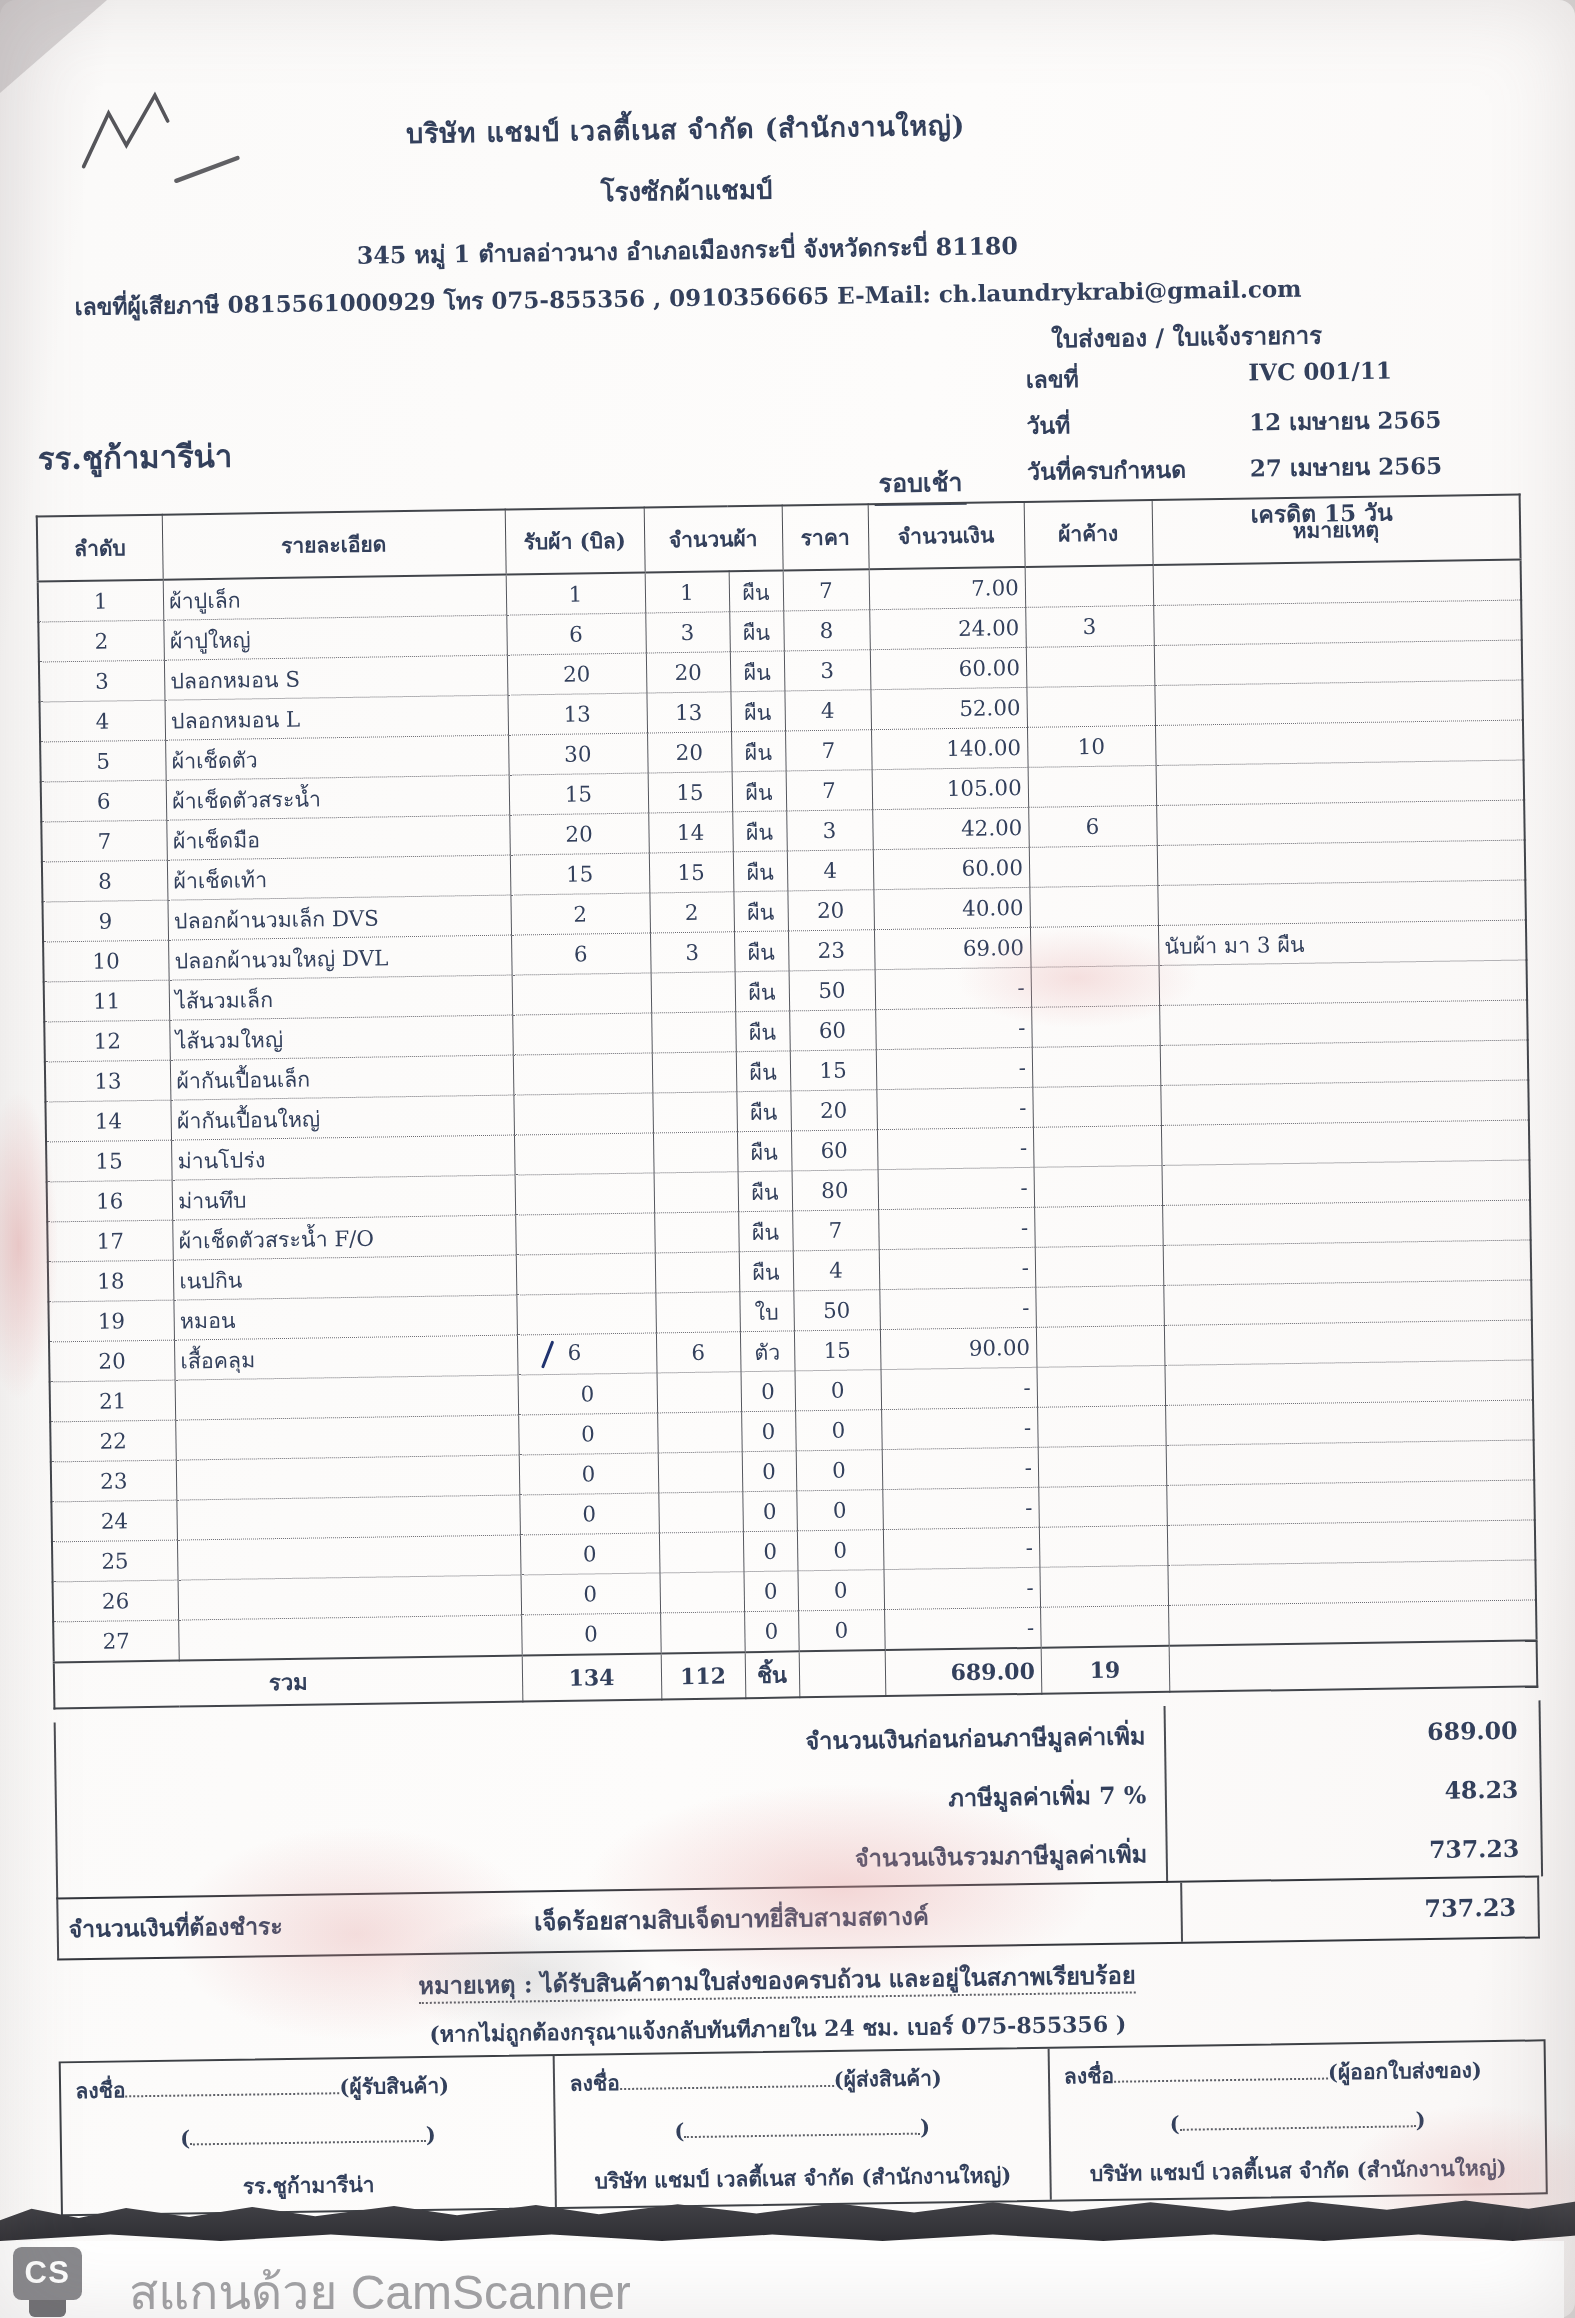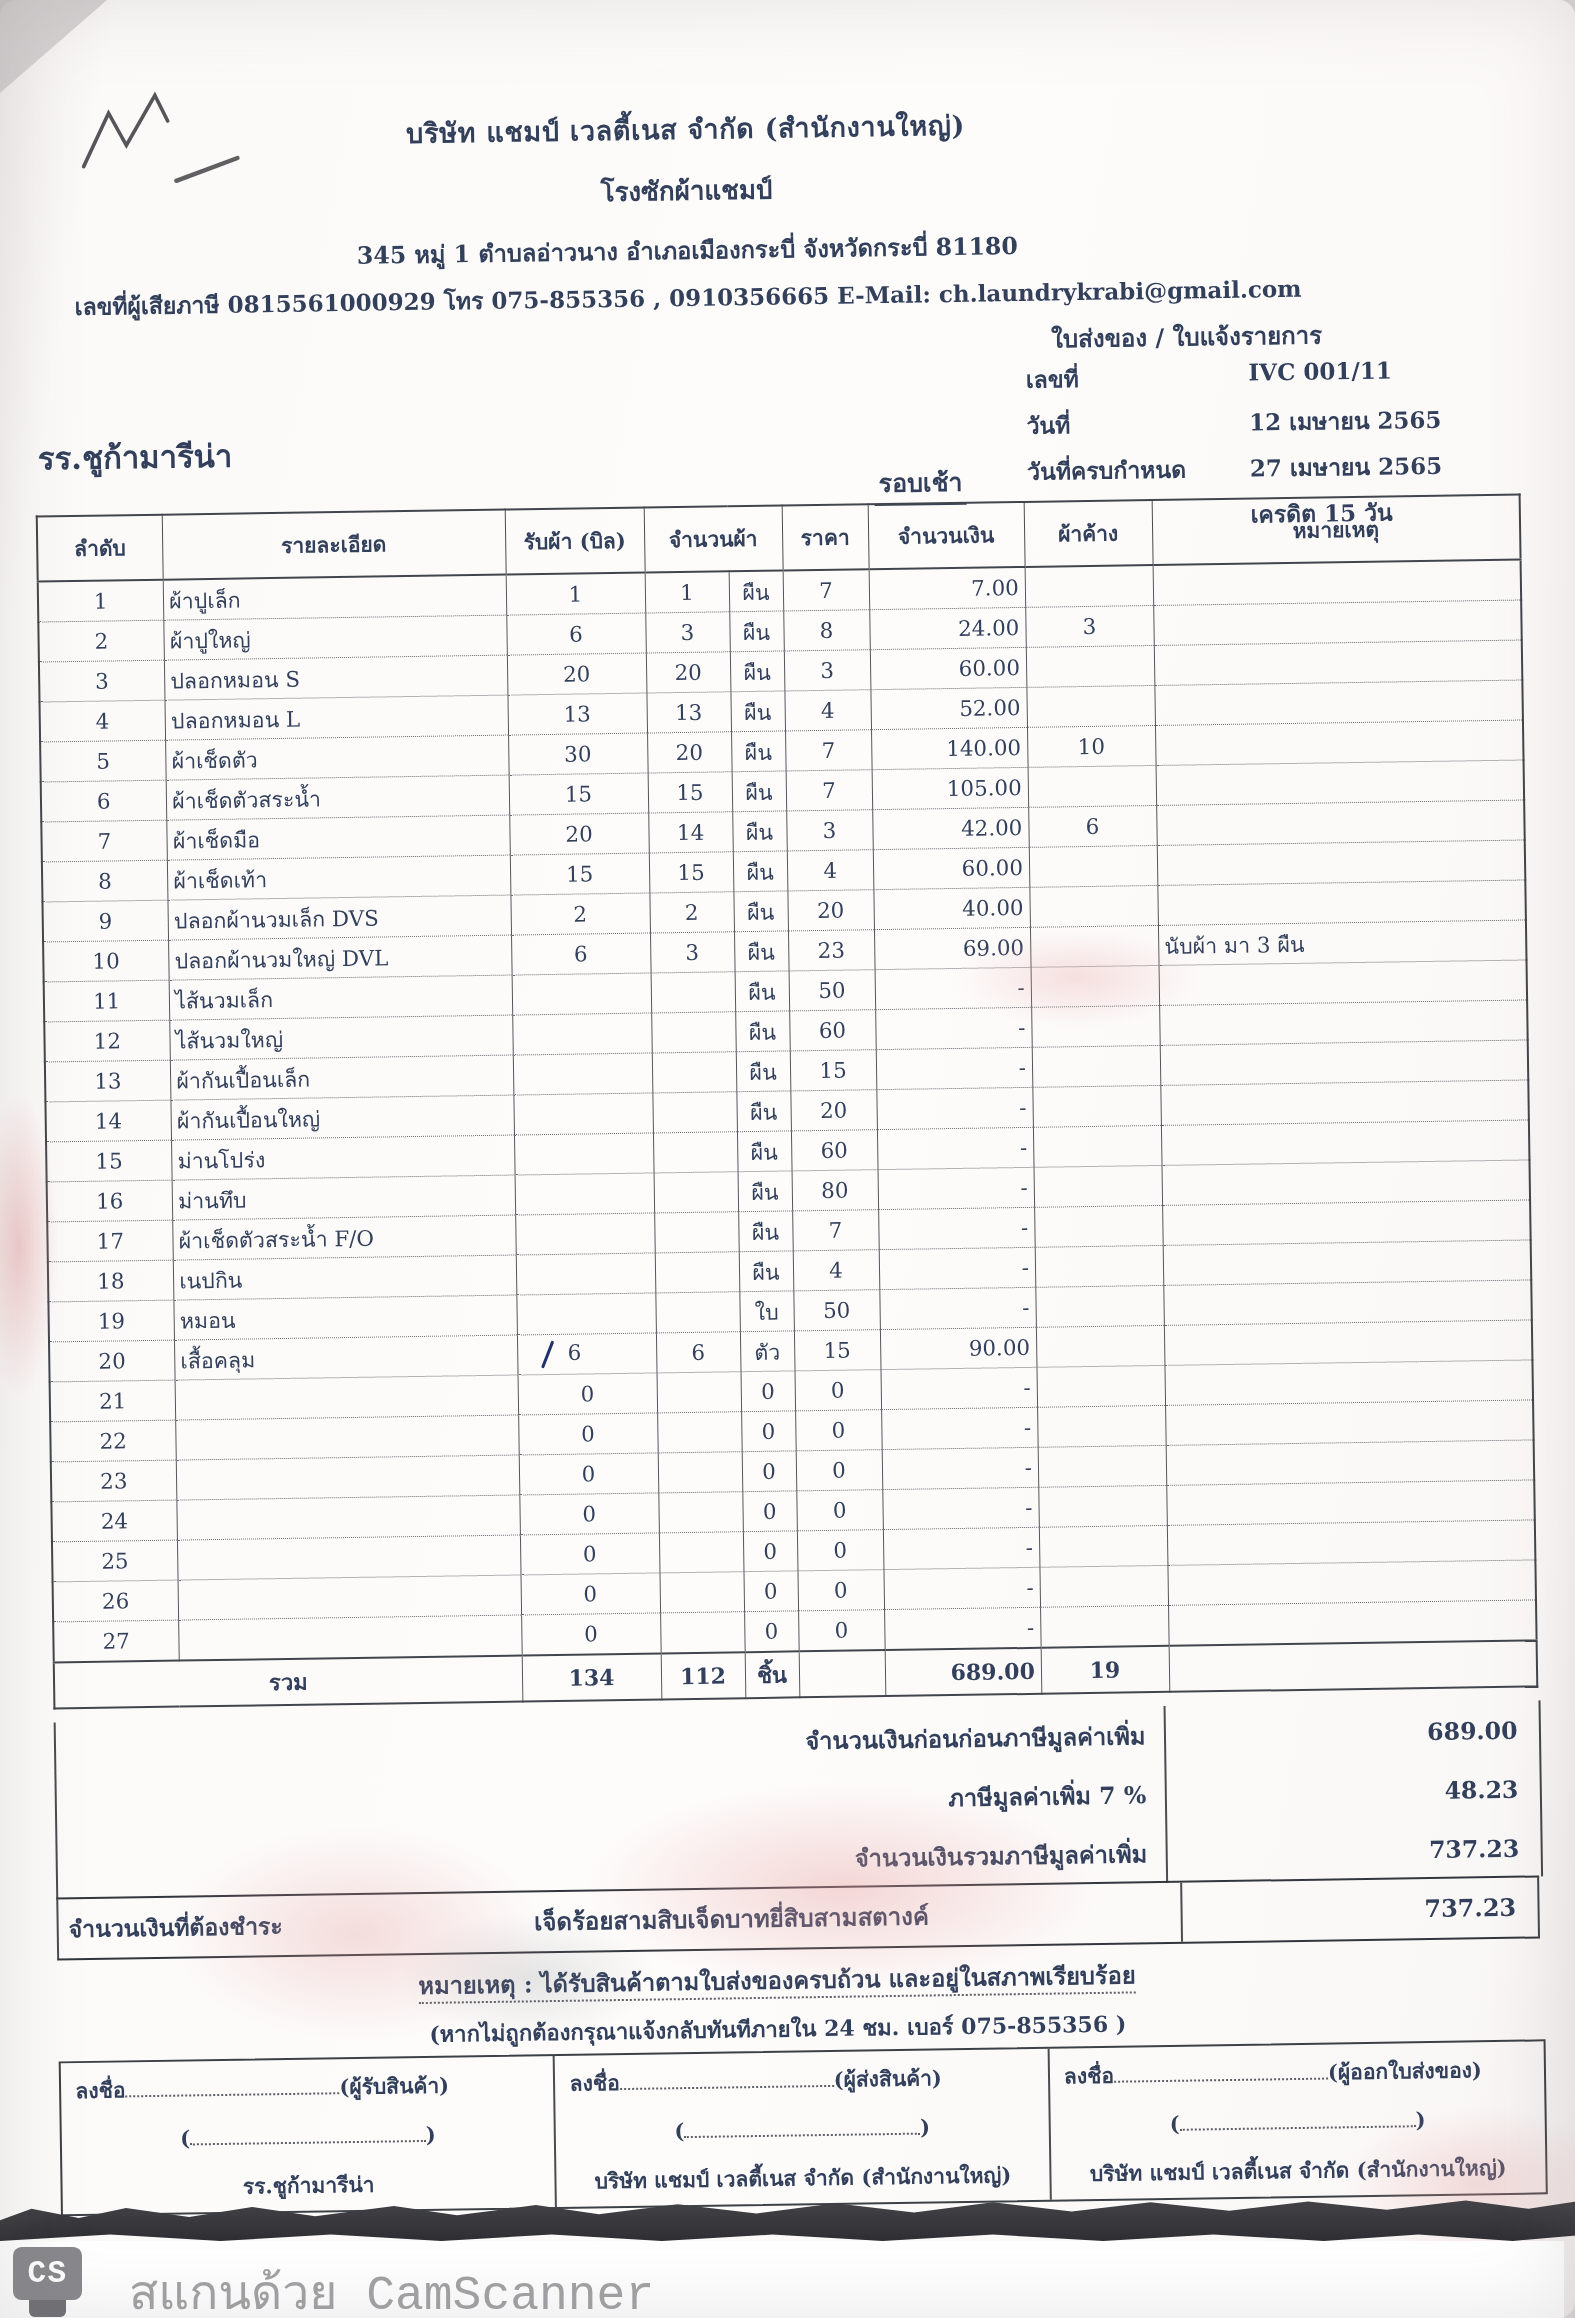--- a/index.html
+++ b/index.html
@@ -62,21 +62,21 @@
   .sig-paren{font-size:21px;text-align:center;}
   .sig-name{font-size:21px;text-align:center;}
 
   
   .corner-shade{position:absolute;left:0;top:0;width:107px;height:93px;background:#b9b5b6;clip-path:polygon(0 0,100% 0,0 100%);opacity:.55;}
   .squiggle{position:absolute;left:69px;top:74px;}
   .smudge{position:absolute;border-radius:50%;pointer-events:none;}
 
   
   .torn{position:absolute;left:0;top:2195px;width:1576px;height:46px;background:linear-gradient(#45454a,#2e2e33);clip-path:polygon(0 55%,2% 30%,5% 50%,8% 28%,12% 48%,16% 26%,20% 46%,25% 24%,29% 44%,34% 22%,38% 42%,43% 20%,48% 40%,53% 18%,58% 38%,63% 16%,68% 36%,73% 16%,78% 34%,83% 14%,88% 32%,93% 12%,97% 30%,100% 14%,100% 88%,96% 100%,90% 86%,84% 100%,77% 86%,70% 100%,63% 86%,56% 100%,49% 86%,42% 100%,35% 86%,28% 100%,21% 86%,14% 100%,7% 86%,0 100%);}
-  .footer{position:absolute;left:0;top:2241px;width:1564px;height:78px;background:#ffffff;font-family:Liberation Mono, monospace;}
+  .footer{position:absolute;left:0;top:2241px;width:1564px;height:78px;background:#ffffff;font-family:Liberation Sans, sans-serif;}
   .cs-logo{position:absolute;left:13px;top:5.7px;width:69px;height:53px;background:#88888c;border-radius:8.6px;color:#fff;display:flex;align-items:center;justify-content:center;font-size:31px;font-weight:bold;letter-spacing:1.4px;}
   .cs-tab{position:absolute;left:28.5px;top:59px;width:37px;height:17px;background:#707074;border-radius:0 0 5.7px 5.7px;}
   .footer-text{position:absolute;left:97px;top:13px;font-size:48px;color:#a2a2a5;margin-left:32px;}
 </style>
 </head>
 <body>
 
 <div class="page">
 
   <div class="sheet">

